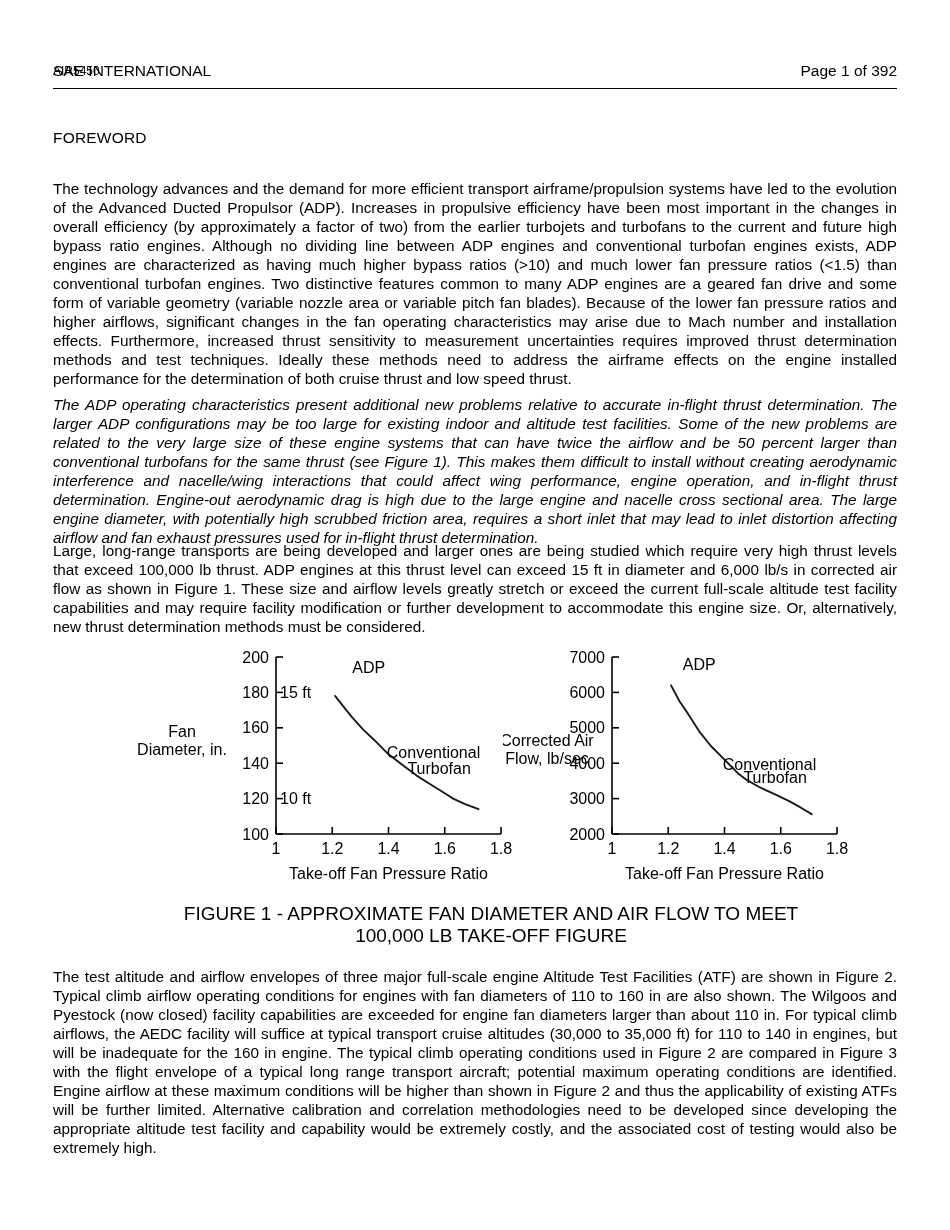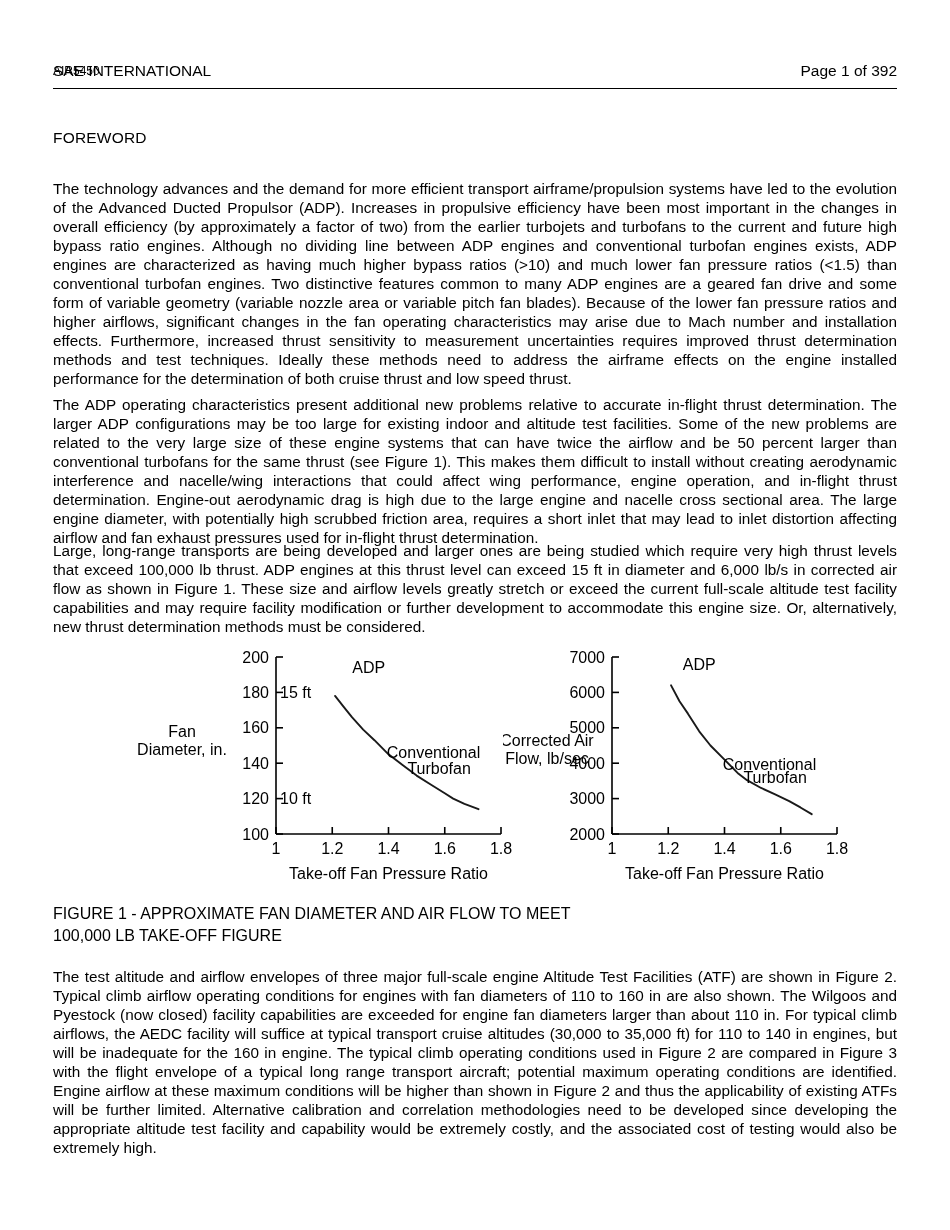--- a/index.html
+++ b/index.html
@@ -66,21 +66,21 @@
   .para {
     position: absolute;
     left: 53px;
     width: 844px;
     font-size: 15.3px;
     line-height: 19px;
     text-align: justify;
     text-justify: inter-word;
   }
   #para-1 { top: 164px; }
-  #para-2 { top: 380px; }
+  #para-2 { top: 380px; font-style: italic; }
   #para-3 { top: 526px; }
   #para-4 { top: 952px; }
 
   
   .figure {
     position: absolute;
     left: 53px;
     top: 645px;
     width: 844px;
     height: 305px;
@@ -91,24 +91,25 @@
     width: 420px;
     height: 250px;
   }
   #chart-left  { left: 57px; }
   #chart-right { left: 450px; }
 
   .chart svg { display: block; }
 
   .fig-caption {
     position: absolute;
-    left: 0;
+    left: 16px;
     top: 258px;
     width: 844px;
-    font-size: 16px;
+    text-align: center;
+    font-size: 19px;
     line-height: 22px;
   }
 
   .axis-line { stroke: #000; stroke-width: 1.6; fill: none; }
   .tick      { stroke: #000; stroke-width: 1.6; }
   .curve     { stroke: #1a1a1a; stroke-width: 1.9; fill: none;
                stroke-linejoin: round; stroke-linecap: round; }
   .tick-label { font-family: "Liberation Sans", sans-serif; font-size: 16px; fill: #000; }
   .axis-title { font-family: "Liberation Sans", sans-serif; font-size: 16px; fill: #000; }
   .series-label { font-family: "Liberation Sans", sans-serif; font-size: 16px; fill: #000; }

